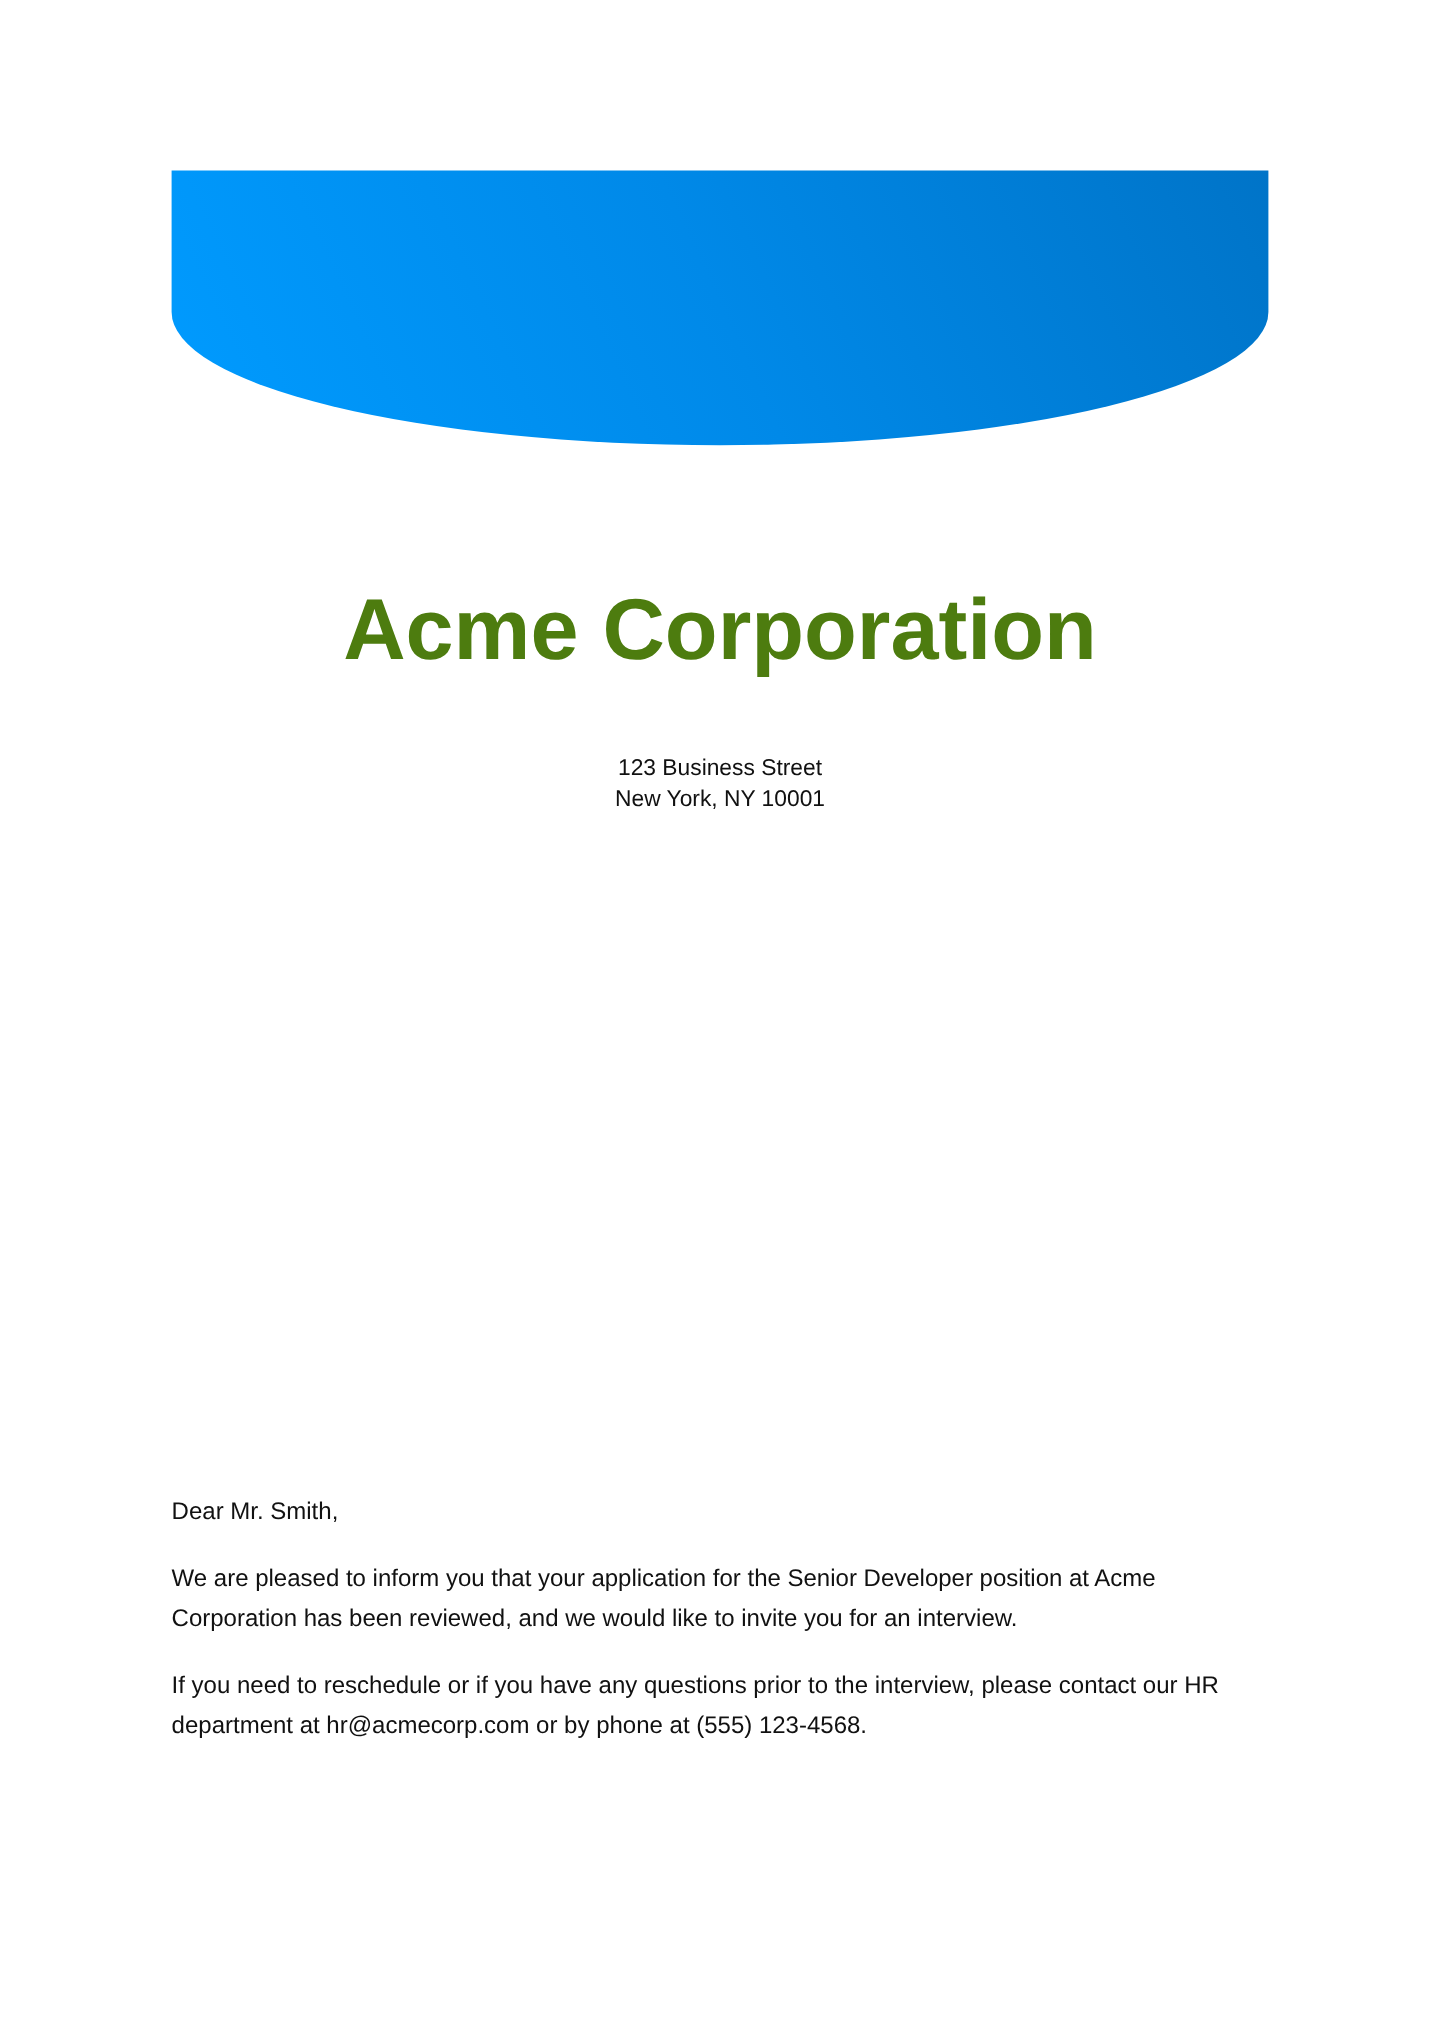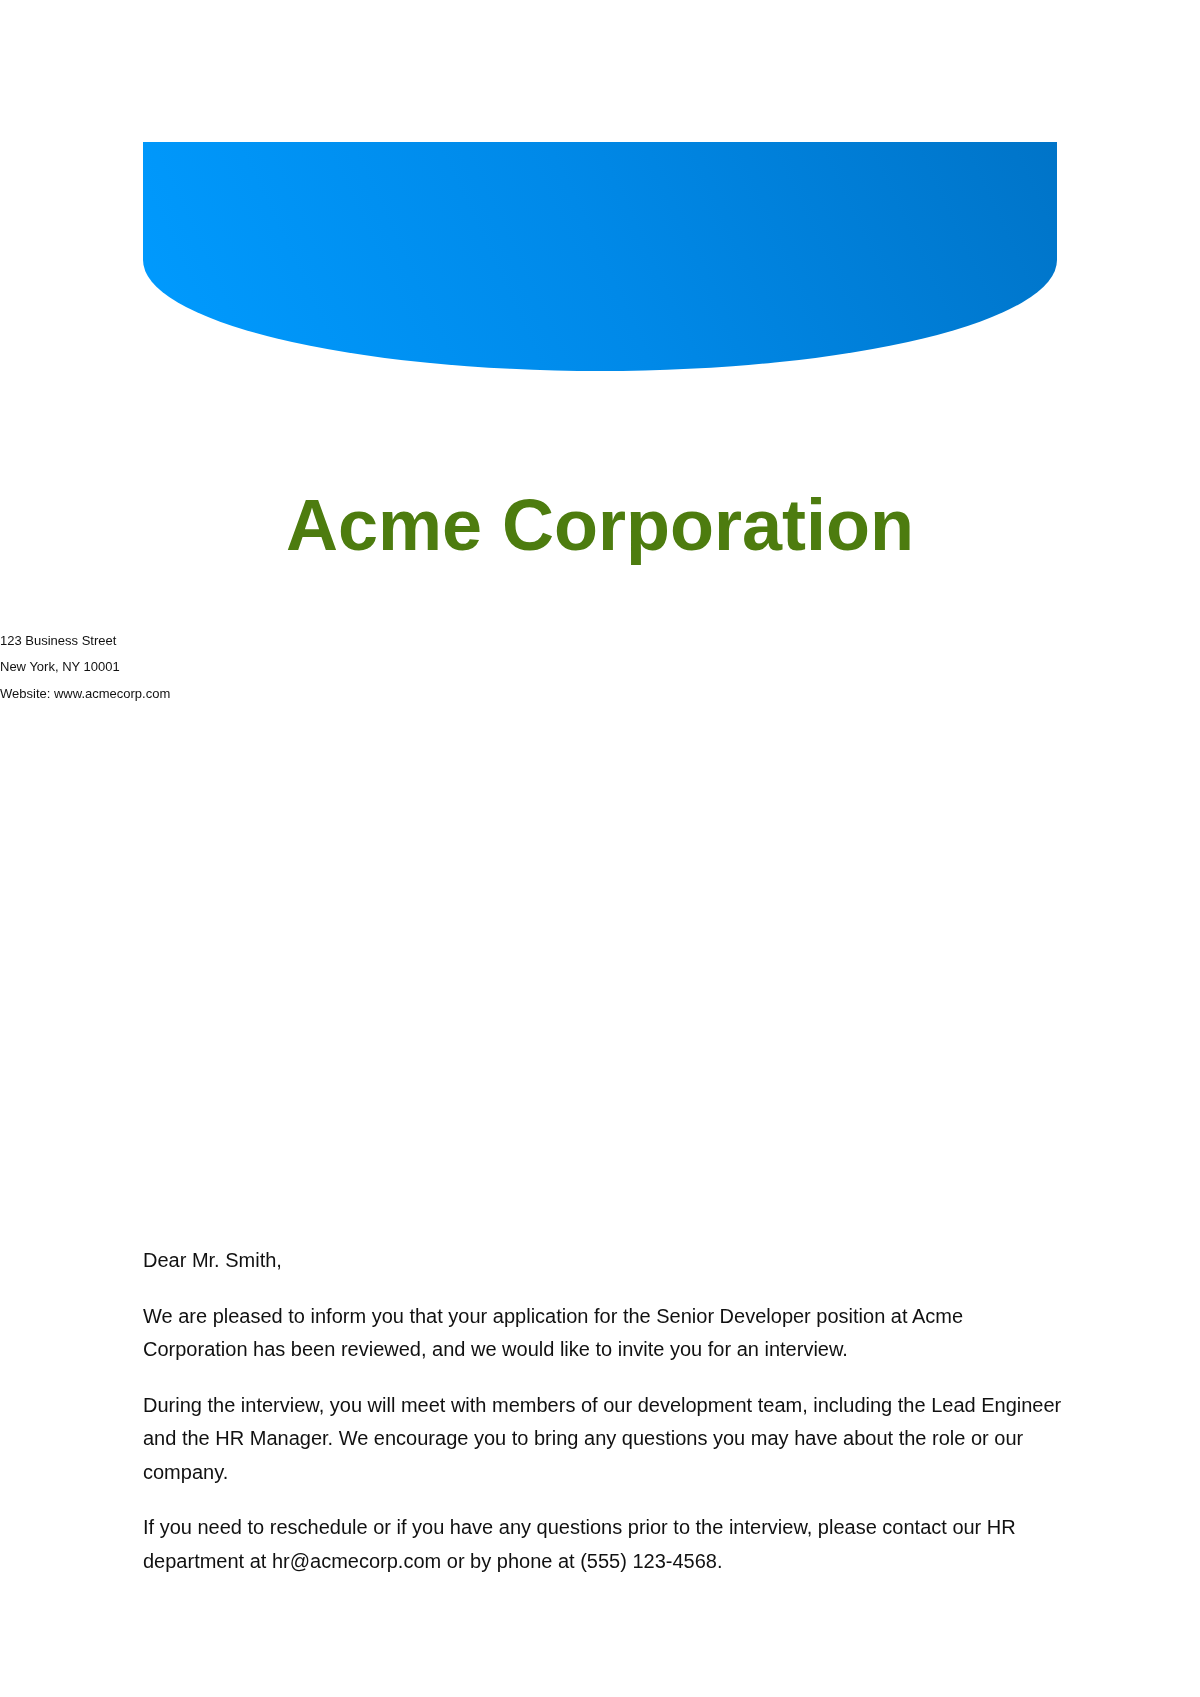--- a/index.html
+++ b/index.html
@@ -8,41 +8,39 @@
   .banner {
     position: absolute; left: 143px; top: 142px; width: 914px; height: 229px;
     background: linear-gradient(65deg, #009bff 0%, #0089e8 50%, #0074c8 100%);
     border-radius: 0 0 50% 50% / 0 0 111px 111px;
   }
   .title {
     position: absolute; left: 0; width: 1200px; top: 482px; text-align: center;
     font-size: 72px; font-weight: bold; line-height: 86px; color: #4d7c0f; margin: 0;
   }
   .address {
-    position: absolute; left: 0; width: 1200px; top: 628px; 
-    font-size: 13px; line-height: 26.3px; color: #111111;
+    position: absolute; left: 0; width: 1200px; top: 628px; text-align: center;
+    font-size: 19px; line-height: 26.3px; color: #111111;
   }
   .address div { margin: 0; }
   .body {
     position: absolute; left: 143px; top: 1244px; width: 925px;
     font-size: 20px; line-height: 33.5px; color: #111111;
   }
   .body p { margin: 0 0 22px 0; }
 </style>
 </head>
 <body>
 
 <div class="banner"></div>
 
 <h1 class="title">Acme Corporation</h1>
 
 <div class="address">
   <div>123 Business Street</div>
   <div>New York, NY 10001</div>
-  <div>Website: www.acmecorp.com</div>
 </div>
 
 <div class="body">
   <p>Dear Mr. Smith,</p>
   <p>We are pleased to inform you that your application for the Senior Developer position at Acme Corporation has been reviewed, and we would like to invite you for an interview.</p>
-  <p>During the interview, you will meet with members of our development team, including the Lead Engineer and the HR Manager. We encourage you to bring any questions you may have about the role or our company.</p>
   <p>If you need to reschedule or if you have any questions prior to the interview, please contact our HR department at hr@acmecorp.com or by phone at (555) 123-4568.</p>
 </div>
 
 </body></html>

